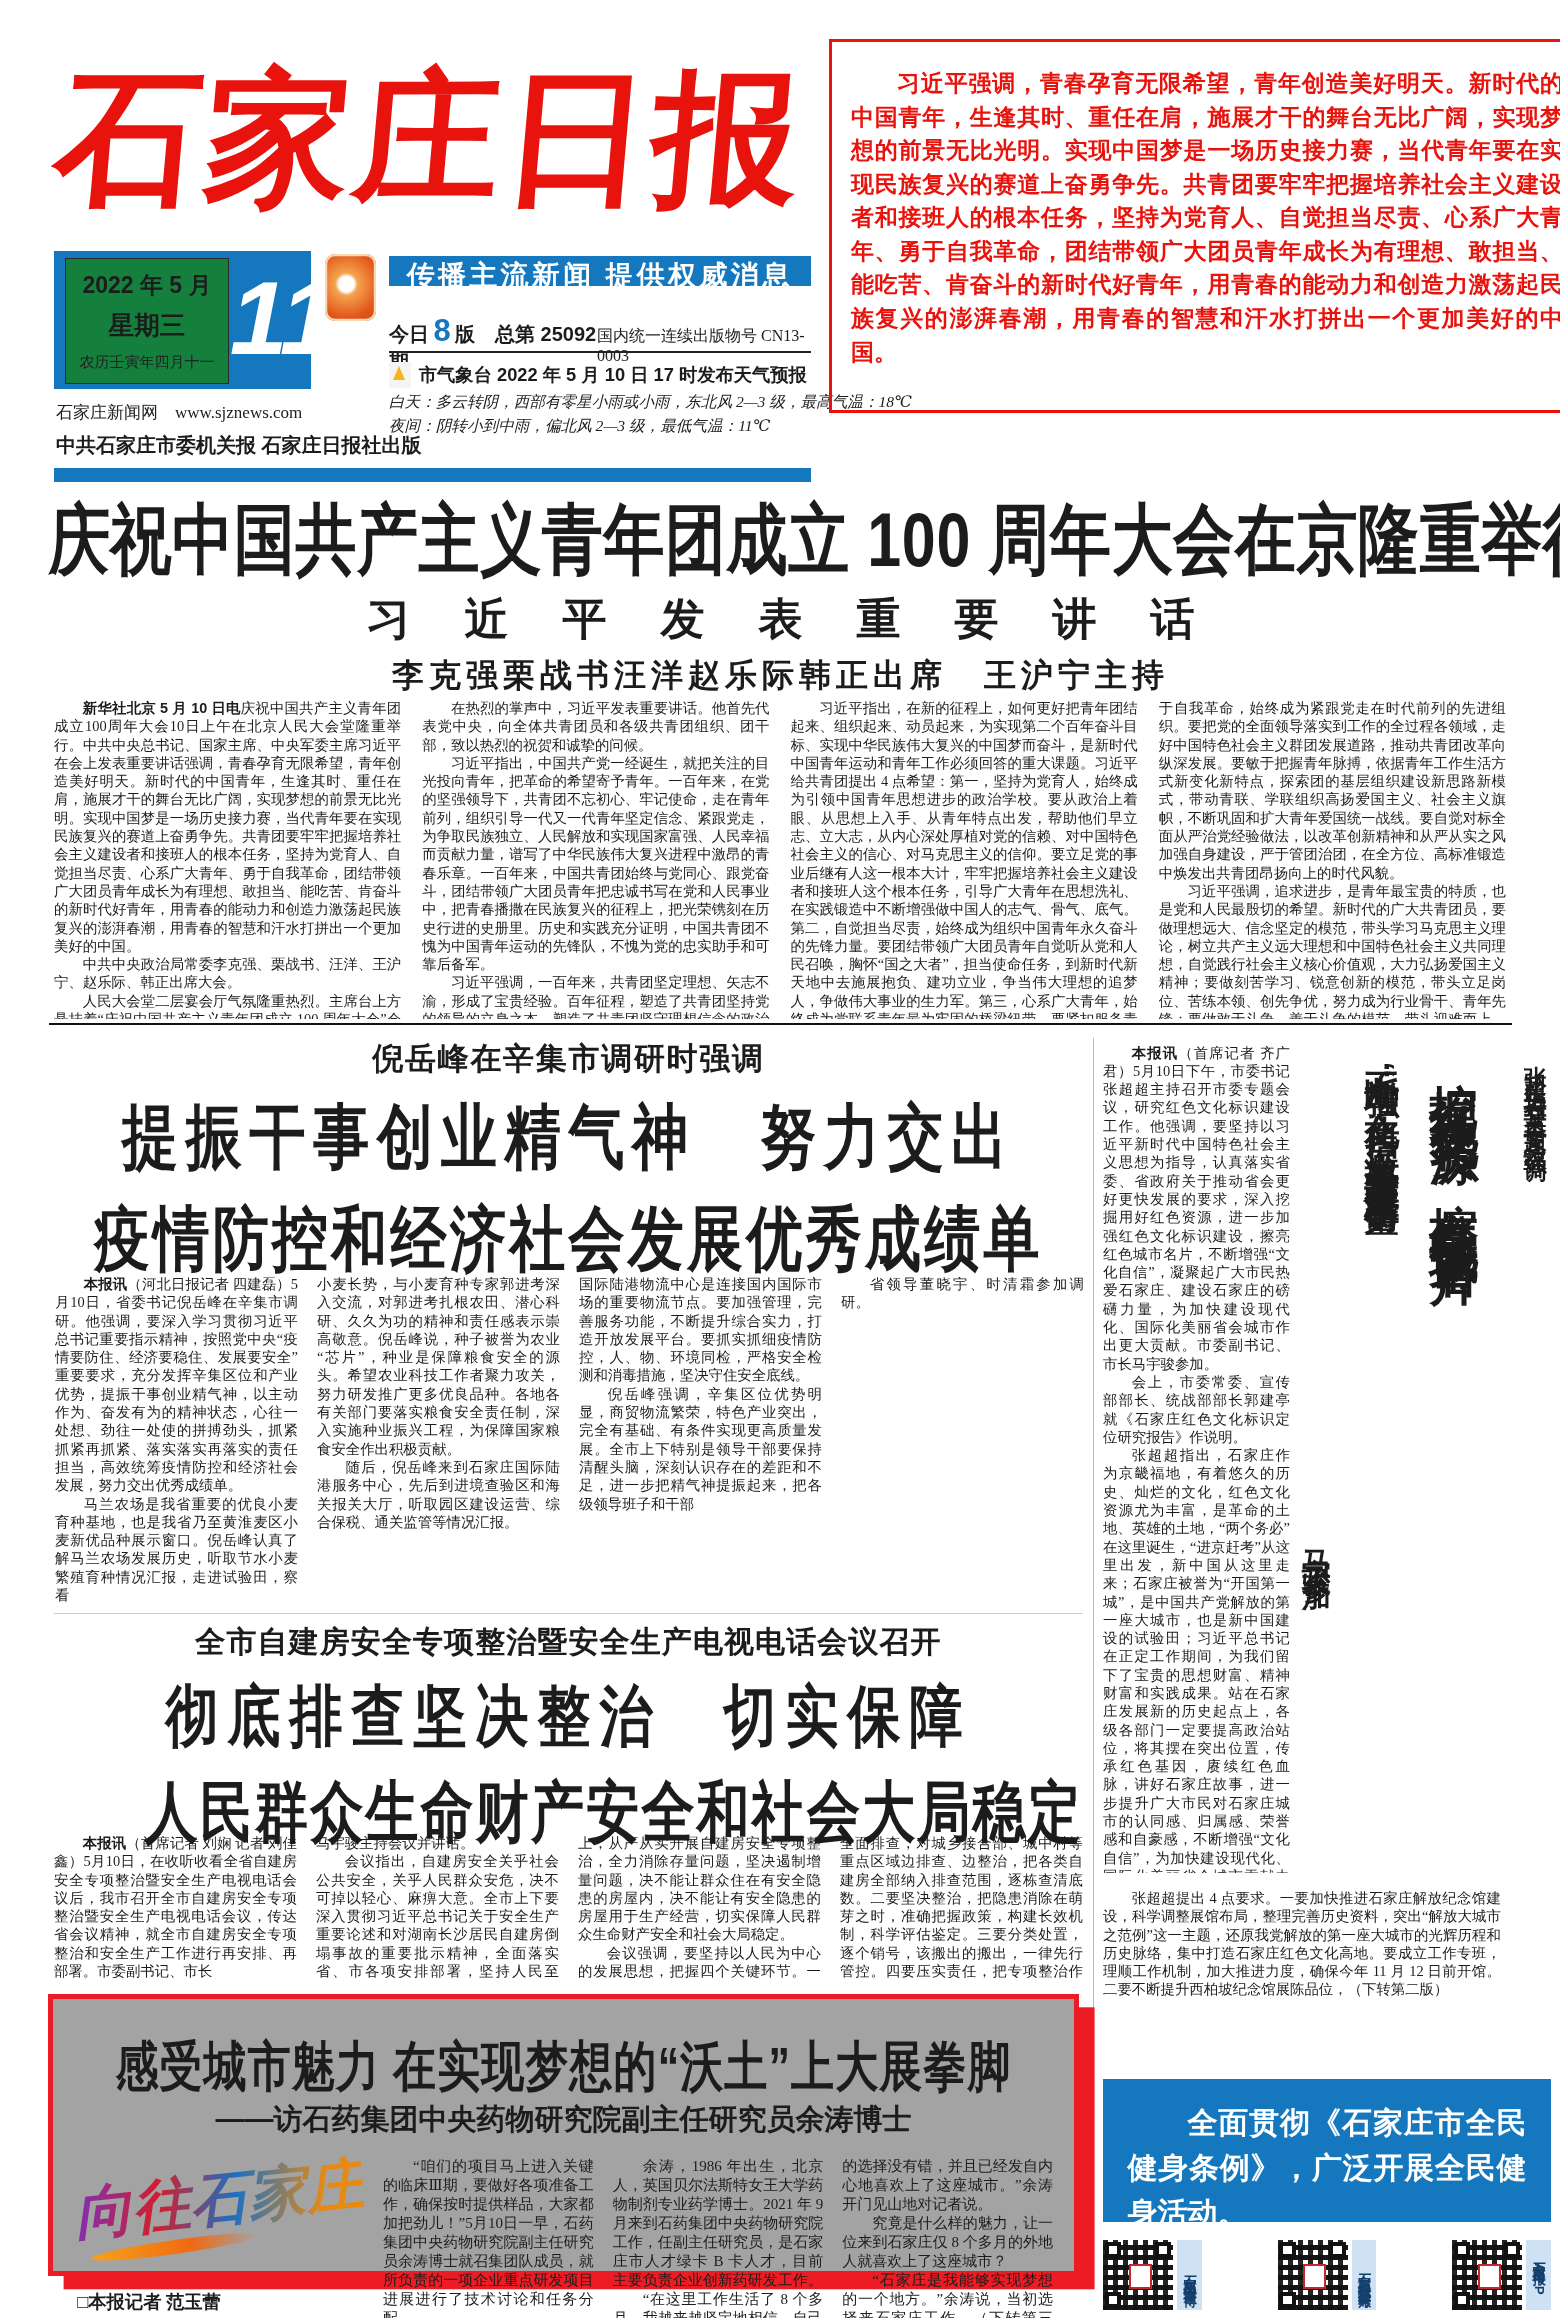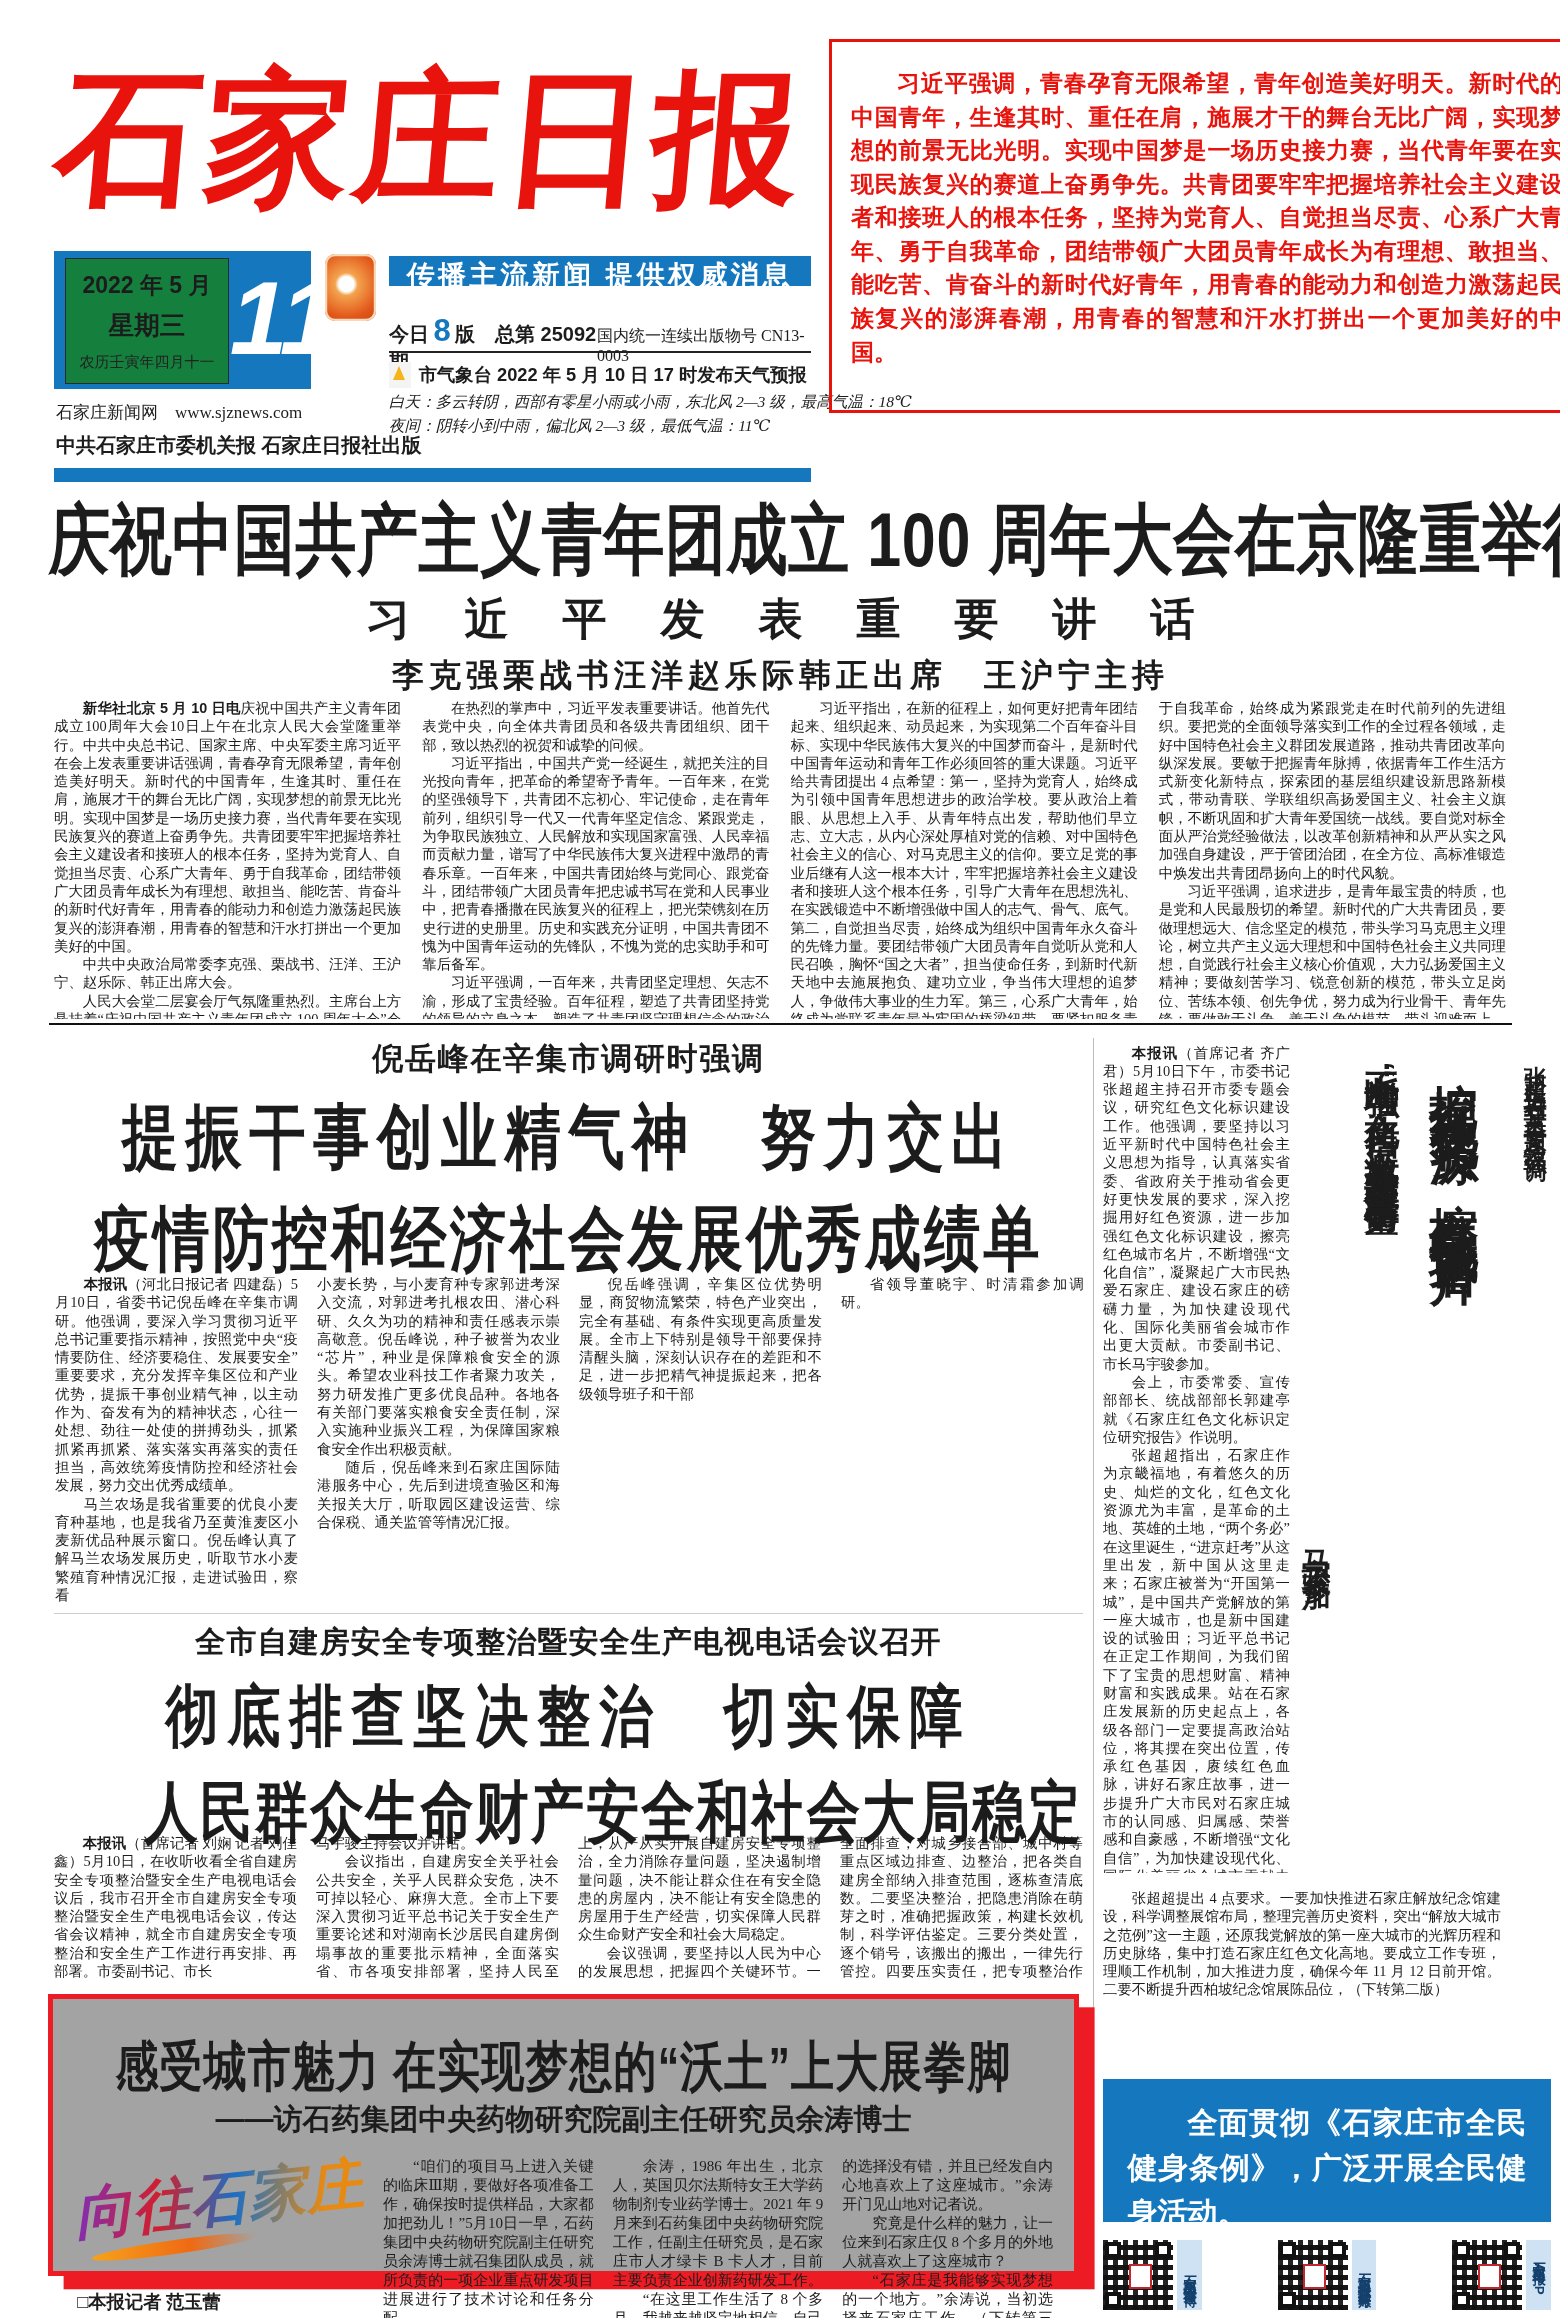--- a/index.html
+++ b/index.html
@@ -202,20 +202,21 @@
     <div id="nyf-body">
       <div class="col jt">
         <p><span class="dateline">本报讯</span><span>（河北日报记者 四建磊）5月10日，省委书记倪岳峰在辛集市调研。他强调，要深入学习贯彻习近平总书记重要指示精神，按照党中央“疫情要防住、经济要稳住、发展要安全”重要要求，充分发挥辛集区位和产业优势，提振干事创业精气神，以主动作为、奋发有为的精神状态，心往一处想、劲往一处使的拼搏劲头，抓紧抓紧再抓紧、落实落实再落实的责任担当，高效统筹疫情防控和经济社会发展，努力交出优秀成绩单。</span></p>
         <p>马兰农场是我省重要的优良小麦育种基地，也是我省乃至黄淮麦区小麦新优品种展示窗口。倪岳峰认真了解马兰农场发展历史，听取节水小麦繁殖育种情况汇报，走进试验田，察看</p>
       </div>
       <div class="col jt">
         <p style="text-indent:0">小麦长势，与小麦育种专家郭进考深入交流，对郭进考扎根农田、潜心科研、久久为功的精神和责任感表示崇高敬意。倪岳峰说，种子被誉为农业“芯片”，种业是保障粮食安全的源头。希望农业科技工作者聚力攻关，努力研发推广更多优良品种。各地各有关部门要落实粮食安全责任制，深入实施种业振兴工程，为保障国家粮食安全作出积极贡献。</p>
         <p>随后，倪岳峰来到石家庄国际陆港服务中心，先后到进境查验区和海关报关大厅，听取园区建设运营、综合保税、通关监管等情况汇报。</p>
       </div>
       <div class="col jt">
+        <p style="text-indent:0">国际陆港物流中心是连接国内国际市场的重要物流节点。要加强管理，完善服务功能，不断提升综合实力，打造开放发展平台。要抓实抓细疫情防控，人、物、环境同检，严格安全检测和消毒措施，坚决守住安全底线。</p>
         <p>倪岳峰强调，辛集区位优势明显，商贸物流繁荣，特色产业突出，完全有基础、有条件实现更高质量发展。全市上下特别是领导干部要保持清醒头脑，深刻认识存在的差距和不足，进一步把精气神提振起来，把各级领导班子和干部</p>
       </div>
       <div class="col jt">
         <p>省领导董晓宇、时清霜参加调研。</p>
       </div>
     </div>
   </div>
 
   <div id="zcc" class="abs">
     <div id="zcc-divider"></div>

